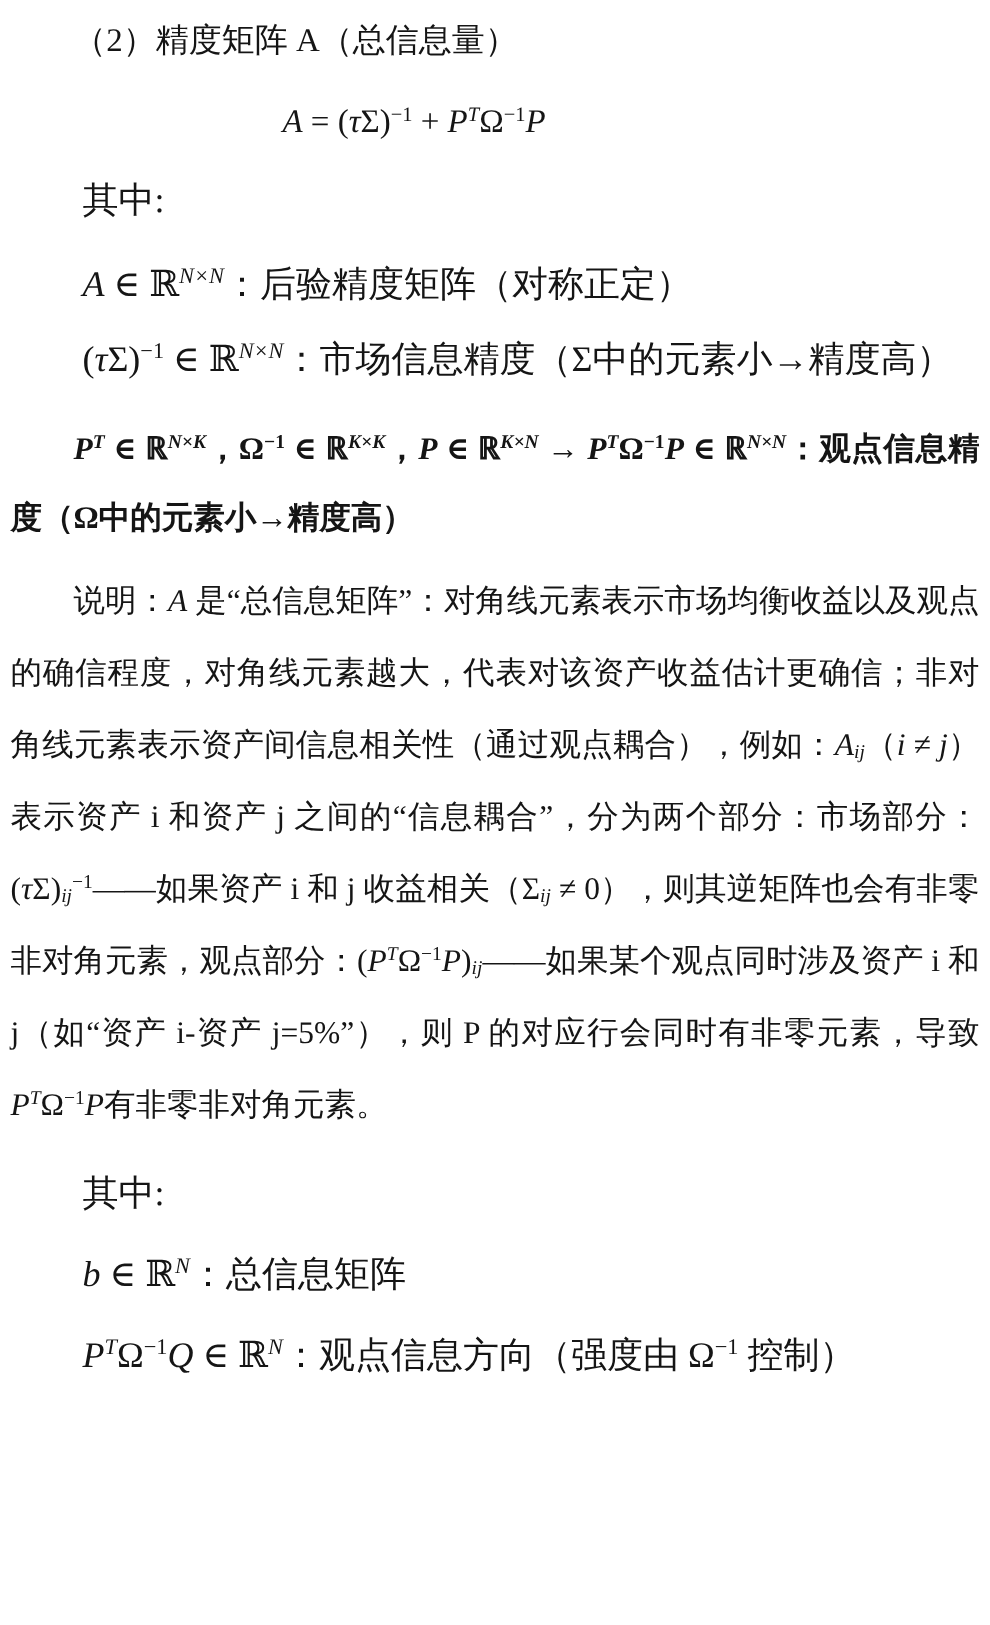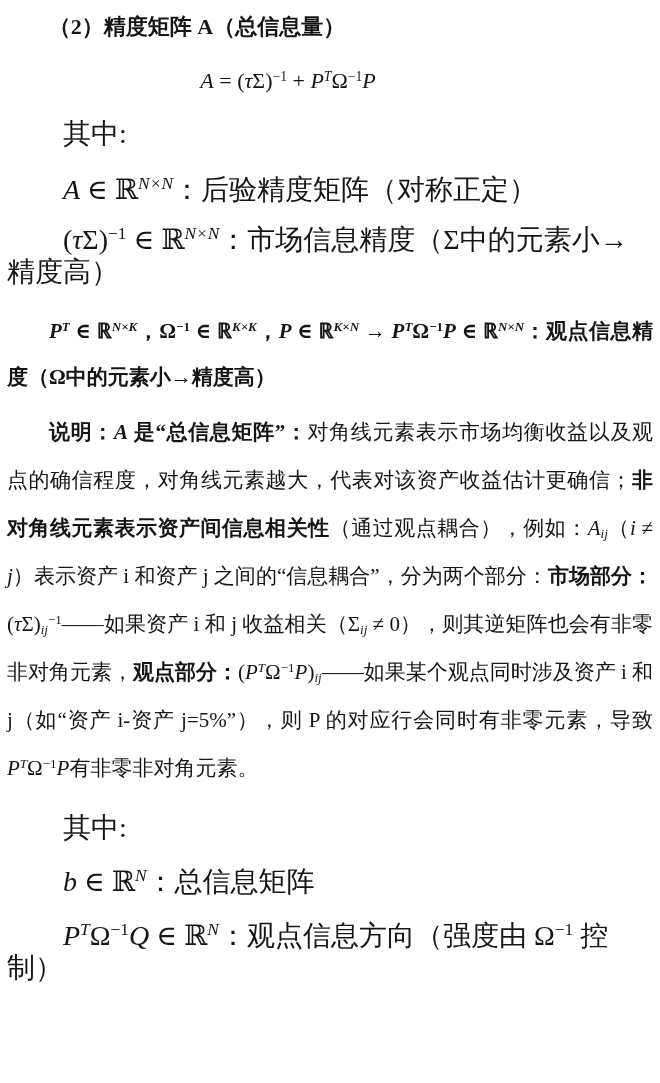--- a/index.html
+++ b/index.html
@@ -27,24 +27,24 @@
     font-weight: bold;
     text-indent: 1.9em;
     margin: 0;
   }
   .formula {
     font-size: 22px;
     line-height: 34px;
     text-align: center;
     width: 530px;
     text-indent: 0;
-    margin: 16px;
+    margin: 4px;
   }
   .line {
-    font-size: 28px;
+    font-size: 24px;
     line-height: 32px;
     text-indent: 2em;
     text-align: left;
     margin: 0;
   }
   .para {
     font-size: 21px;
     text-align: justify;
     text-indent: 2em;
     margin: 0;
@@ -52,21 +52,21 @@
   .lh46 { line-height: 46px; font-weight: bold; }
   .lh48 { line-height: 48px; }
   .mt4  { margin-top: 4px; }
   .mt8  { margin-top: 8px; }
   .mt14 { margin-top: 14px; }
   .mt18 { margin-top: 18px; }
   .mt20 { margin-top: 20px; }
   .mt22 { margin-top: 22px; }
   .mt24 { margin-top: 24px; }
   .it { font-style: italic; }
-  .bd { font-weight: bold; }
+  .bd { font-weight: normal; }
   .sup {
     font-size: 0.62em;
     vertical-align: 0.55em;
     line-height: 0;
   }
   .sub {
     font-size: 0.62em;
     vertical-align: -0.2em;
     line-height: 0;
   }

